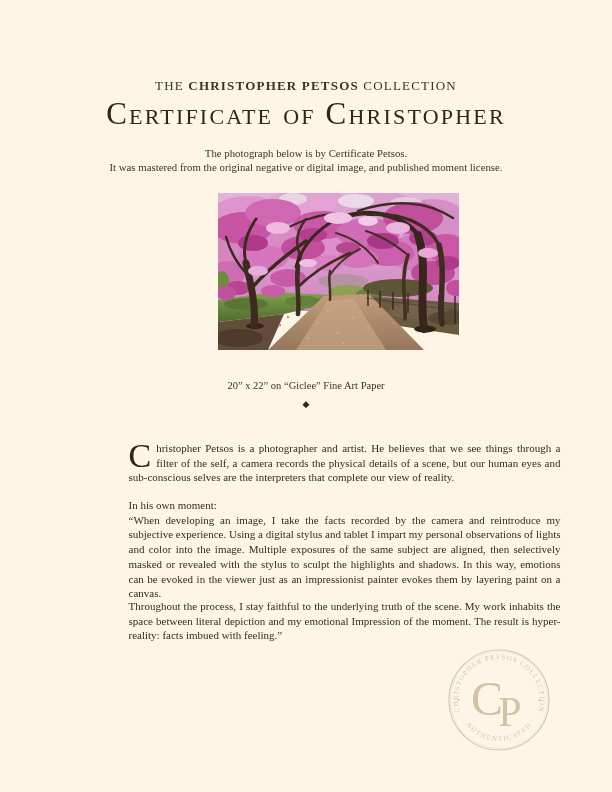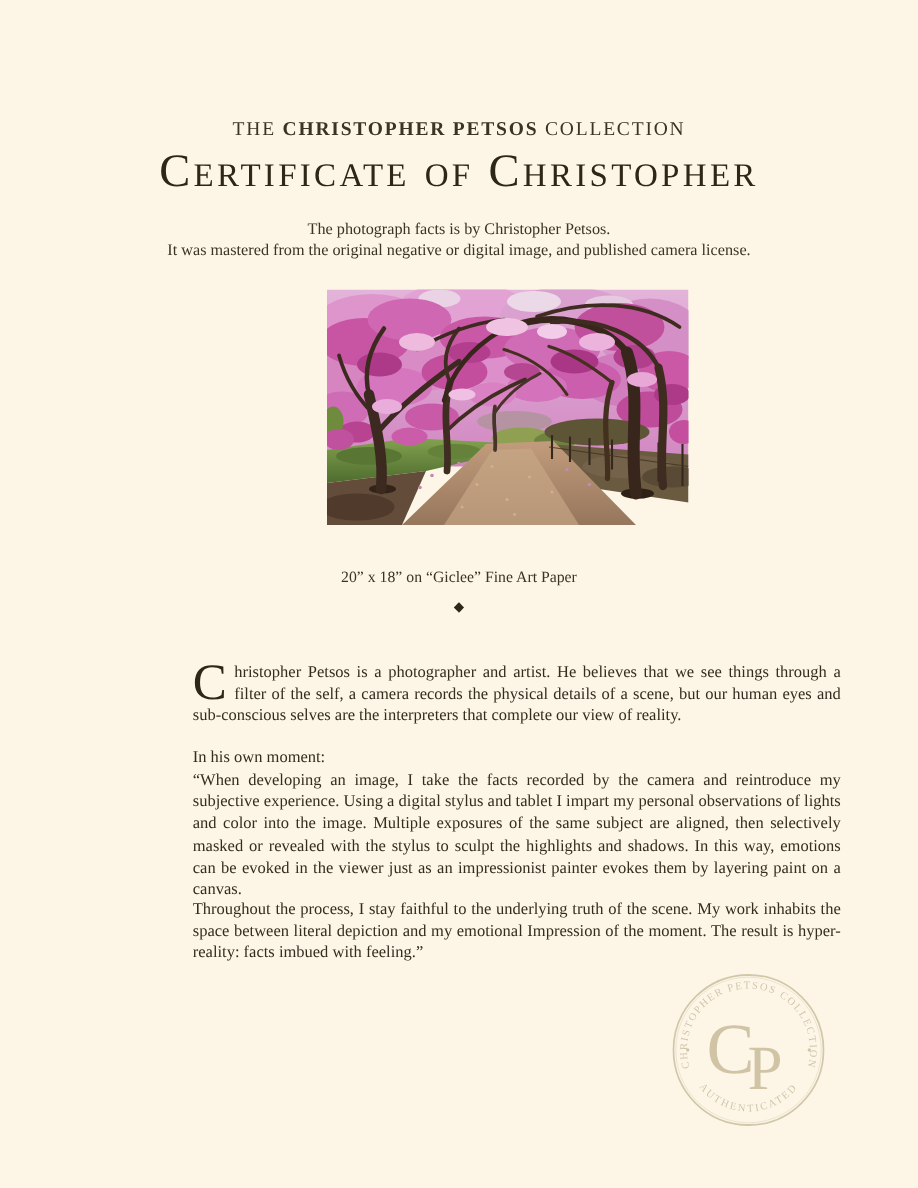--- a/index.html
+++ b/index.html
@@ -60,22 +60,22 @@
 
   <div class="centered collection">
     <span>THE</span>
     <span class="name">CHRISTOPHER PETSOS</span>
     <span>COLLECTION</span>
   </div>
 
   <div class="centered page-title">Certificate of Christopher</div>
 
   <div class="centered intro">
-    <div>The photograph facts is by Christopher Petsos.</div>
-    <div>It was mastered from the original negative or digital image, and published camera license.</div>
+    <div>The photograph below is by Certificate Petsos.</div>
+    <div>It was mastered from the original negative or digital image, and published moment license.</div>
   </div>
 
   <div class="photo-frame">
     <svg viewBox="0 0 241 157" preserveAspectRatio="none">
       <defs>
         <linearGradient id="pg_sky" x1="0" y1="0" x2="0" y2="1">
           <stop offset="0" stop-color="#e3b4da"></stop>
             <stop offset="1" stop-color="#d187c1"></stop>
         </linearGradient>
         <linearGradient id="pg_path" x1="0" y1="0" x2="0" y2="1">
@@ -198,21 +198,21 @@
       <ellipse cx="40" cy="78" rx="10" ry="5" fill="#e9addc"></ellipse>
       <ellipse cx="150" cy="28" rx="10" ry="5" fill="#f2cce8"></ellipse>
       <ellipse cx="210" cy="60" rx="10" ry="5" fill="#e8a8d6"></ellipse>
       <ellipse cx="90" cy="70" rx="9" ry="4" fill="#efc0e4"></ellipse>
       <ellipse cx="8" cy="100" rx="10" ry="7" fill="#c0519e"></ellipse>
       <ellipse cx="55" cy="98" rx="12" ry="6" fill="#ca5ca9"></ellipse>
       <ellipse cx="238" cy="95" rx="10" ry="8" fill="#c34f9e"></ellipse>
     </svg>
   </div>
 
-  <div class="centered caption-spec">20” x 18” on “Giclee” Fine Art Paper</div>
+  <div class="centered caption-spec">20” x 22” on “Giclee” Fine Art Paper</div>
   <div class="centered divider">◆</div>
 
   <p class="bodytext p1">
     <span class="dropcap">C</span><span>hristopher Petsos is a photographer and artist. He believes that we see things through a filter of the self, a camera records the physical details of a scene, but our human eyes and sub-conscious selves are the interpreters that complete our view of reality.</span>
   </p>
 
   <p class="bodytext p2">
     <span>In his own moment:</span><br>
     <span>“When developing an image, I take the facts recorded by the camera and reintroduce my subjective experience. Using a digital stylus and tablet I impart my personal observations of lights and color into the image. Multiple exposures of the same subject are aligned, then selectively masked or revealed with the stylus to sculpt the highlights and shadows. In this way, emotions can be evoked in the viewer just as an impressionist painter evokes them by layering paint on a canvas.</span>
   </p>

